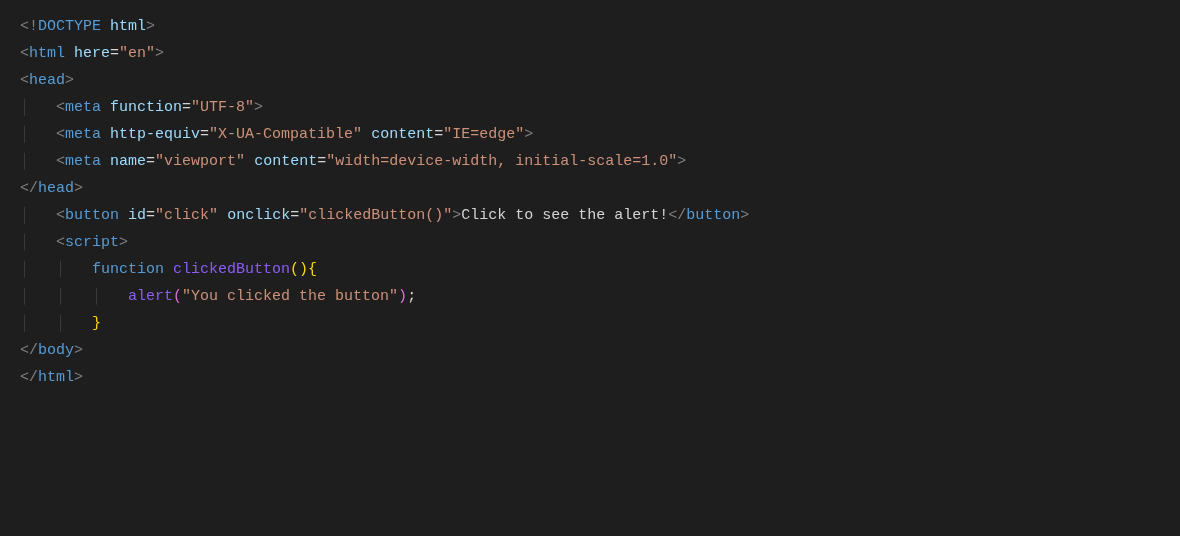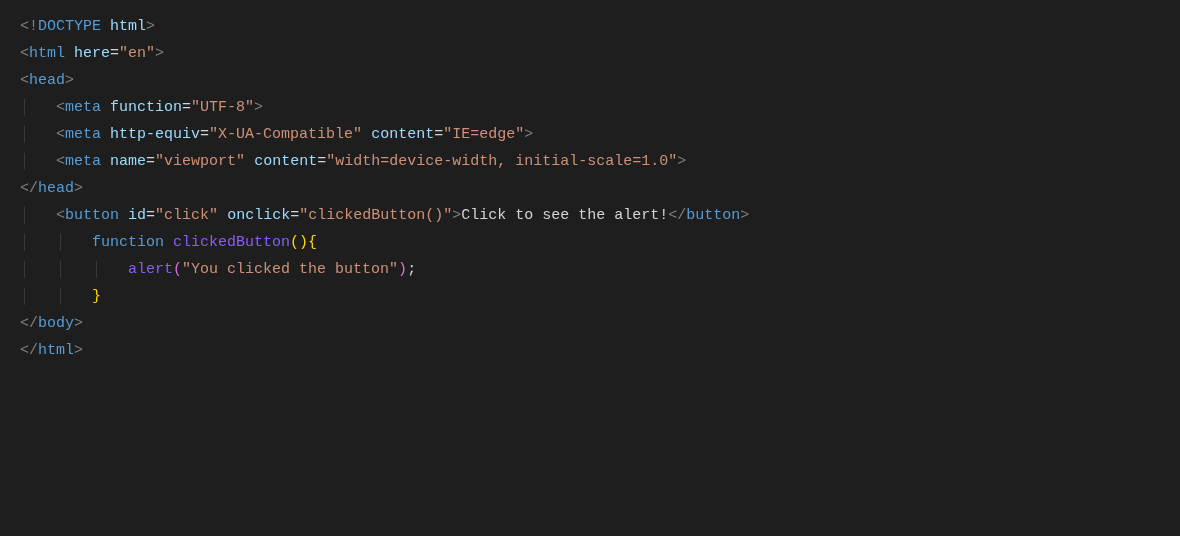--- a/index.html
+++ b/index.html
@@ -50,20 +50,21 @@
 <div class="line"><span class="guide">│   </span><span class="bracket">&lt;</span><span class="tag-name">meta</span><span class="text"> </span><span class="attr-name">http-equiv</span><span class="attr-eq">=</span><span class="attr-val">"X-UA-Compatible"</span><span class="text"> </span><span class="attr-name">content</span><span class="attr-eq">=</span><span class="attr-val">"IE=edge"</span><span class="bracket">&gt;</span></div>
 
 <div class="line"><span class="guide">│   </span><span class="bracket">&lt;</span><span class="tag-name">meta</span><span class="text"> </span><span class="attr-name">name</span><span class="attr-eq">=</span><span class="attr-val">"viewport"</span><span class="text"> </span><span class="attr-name">content</span><span class="attr-eq">=</span><span class="attr-val">"width=device-width, initial-scale=1.0"</span><span class="bracket">&gt;</span></div>
 
 
 <div class="line"><span class="bracket">&lt;/</span><span class="tag-name">head</span><span class="bracket">&gt;</span></div>
 
 
 <div class="line"><span class="guide">│   </span><span class="bracket">&lt;</span><span class="tag-name">button</span><span class="text"> </span><span class="attr-name">id</span><span class="attr-eq">=</span><span class="attr-val">"click"</span><span class="text"> </span><span class="attr-name">onclick</span><span class="attr-eq">=</span><span class="attr-val">"clickedButton()"</span><span class="bracket">&gt;</span><span class="text">Click to see the alert!</span><span class="bracket">&lt;/</span><span class="tag-name">button</span><span class="bracket">&gt;</span></div>
 
+<div class="line"><span class="guide">│   </span><span class="bracket">&lt;</span><span class="tag-name">script</span><span class="bracket">&gt;</span></div>
 
 <div class="line"><span class="guide">│   │   </span><span class="kw">function</span><span class="text"> </span><span class="fn">clickedButton</span><span class="brace1">()</span><span class="brace1">{</span></div>
 
 <div class="line"><span class="guide">│   │   │   </span><span class="fn">alert</span><span class="brace2">(</span><span class="str">"You clicked the button"</span><span class="brace2">)</span><span class="semi">;</span></div>
 
 <div class="line"><span class="guide">│   │   </span><span class="brace1">}</span></div>
 
 
 <div class="line"><span class="bracket">&lt;/</span><span class="tag-name">body</span><span class="bracket">&gt;</span></div>
 

